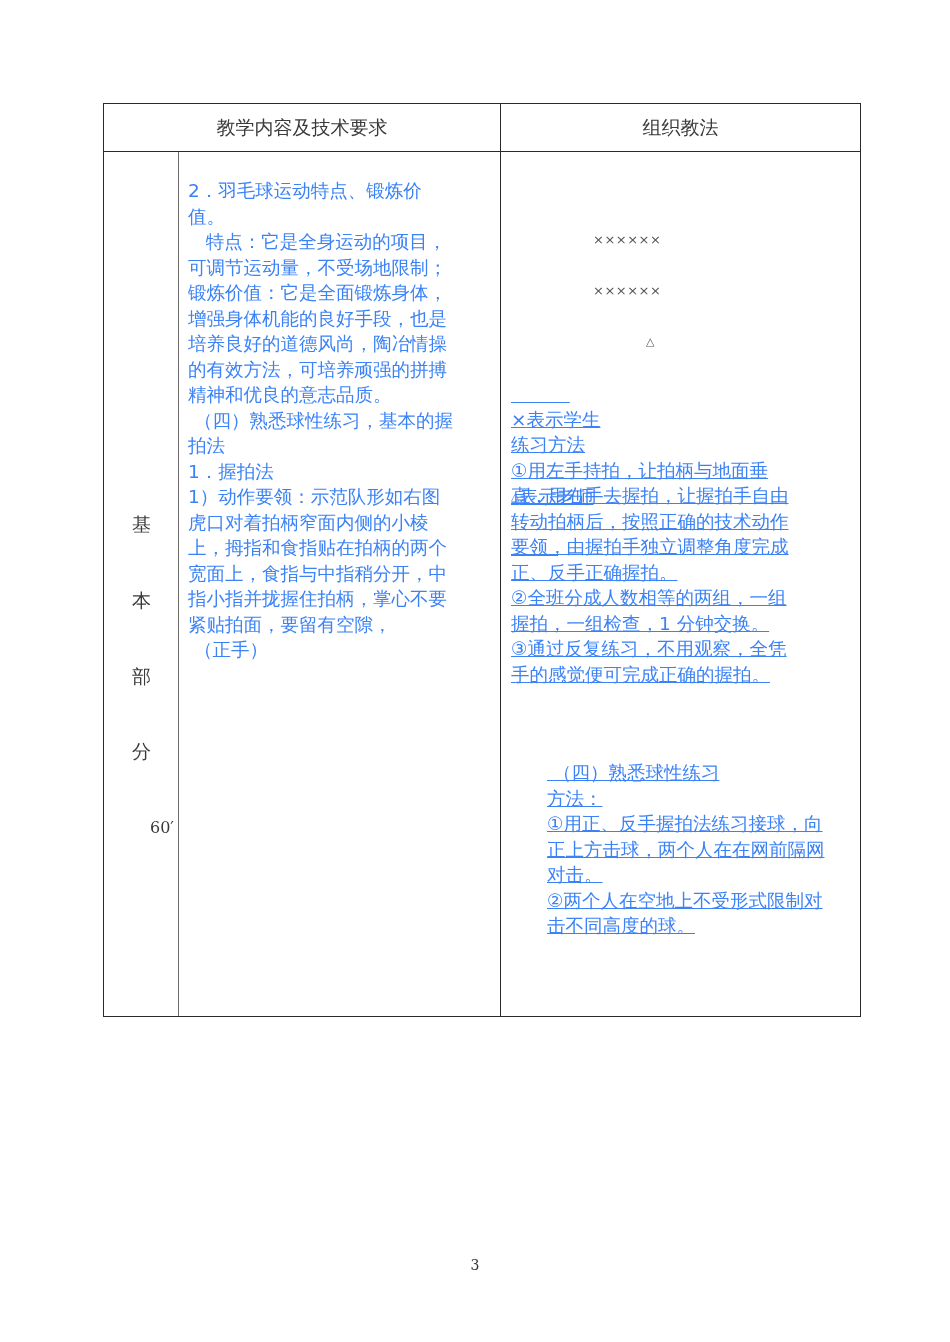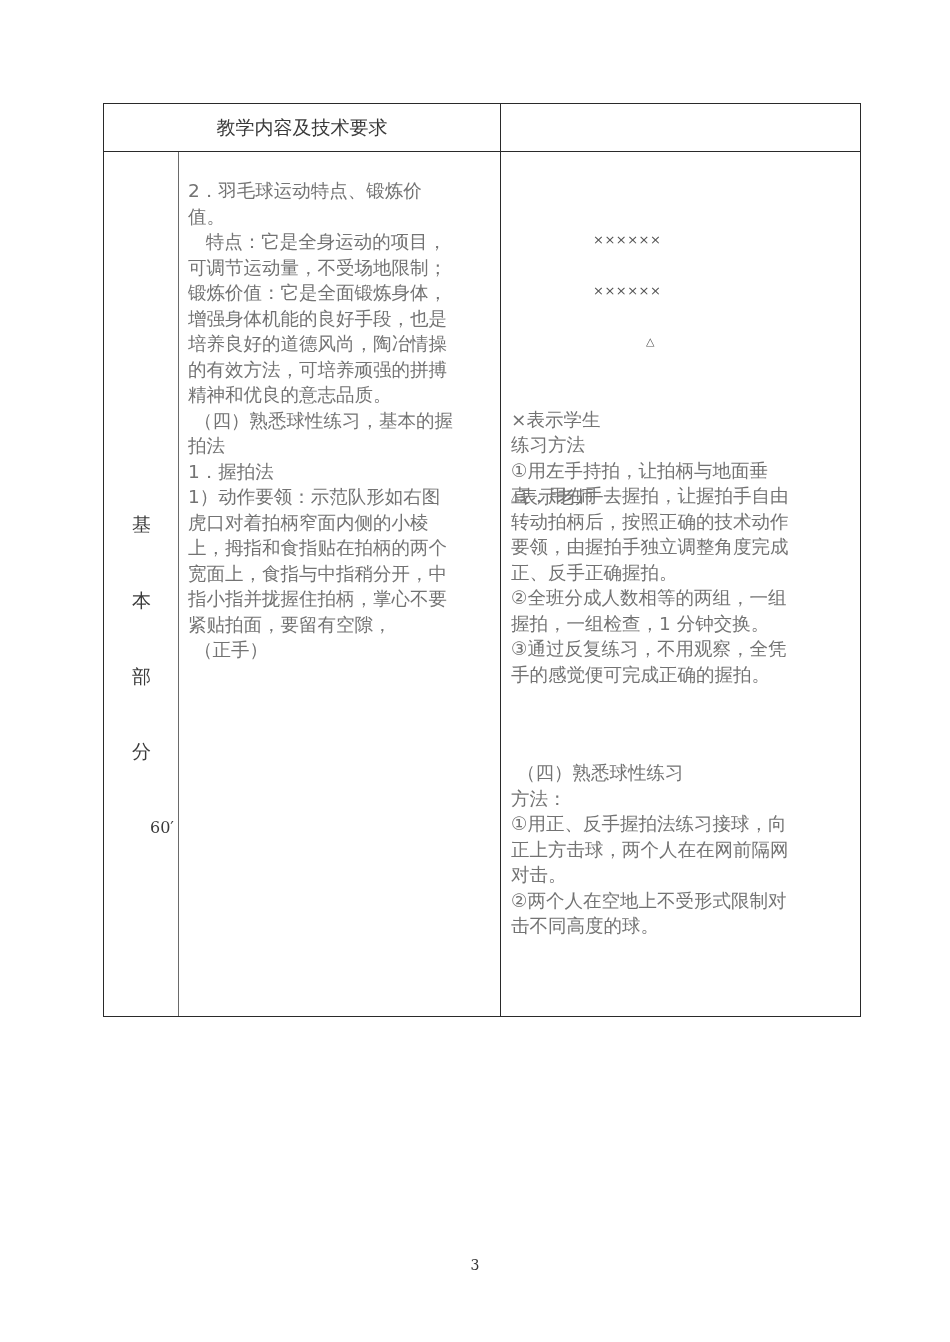--- a/index.html
+++ b/index.html
@@ -87,38 +87,39 @@
       position: absolute;
       left: 10px;
       font-family: "DejaVu Serif", serif;
       font-size: 16px;
       color: #3a3a3a;
     }
     .text-block {
       position: absolute;
       font-size: 18.5px;
       line-height: 25.5px;
-      color: #737373;
+      color: #3b82f6;
       white-space: pre-wrap;
       word-break: break-all;
     }
     .content-text {
       left: 9px;
       top: 26px;
       width: 312px;
     }
     .formation {
       position: absolute;
       font-size: 13px;
       color: #555555;
       letter-spacing: 0.5px;
     }
     .method-text {
       left: 10px;
       width: 340px;
+      text-decoration: underline;
     }
     .page-number {
       position: absolute;
       top: 1257px;
       left: 0;
       width: 950px;
       text-align: center;
       font-family: "DejaVu Serif", serif;
       font-size: 14px;
       color: #333333;
@@ -127,20 +128,21 @@
     .tri-small { font-size: 11px; vertical-align: 3px; }
   </style>
 </head>
 <body>
 
 <div class="page">
   <div class="table">
 
     <div class="header-row">
       <div class="header-cell header-left">教学内容及技术要求</div>
+      <div class="header-cell header-right">组织教法</div>
     </div>
 
     <div class="body-row">
 
       <div class="col-section">
         <div class="section-char" style="top:360px;">基</div>
         <div class="section-char" style="top:436px;">本</div>
         <div class="section-char" style="top:512px;">部</div>
         <div class="section-char" style="top:587px;">分</div>
         <div class="section-time" style="top:666px;margin-left:36px;">60′</div>
@@ -182,21 +184,21 @@
 ①用左手持拍，让拍柄与地面垂
 直，用右手去握拍，让握拍手自由
 转动拍柄后，按照正确的技术动作
 要领，由握拍手独立调整角度完成
 正、反手正确握拍。
 ②全班分成人数相等的两组，一组
 握拍，一组检查，1 分钟交换。
 ③通过反复练习，不用观察，全凭
 手的感觉便可完成正确的握拍。</div>
 
-        <div class="text-block method-text" style="top:608px;"> （四）熟悉球性练习
+        <div class="text-block method-text" style="top:608px;margin-left:36px;"> （四）熟悉球性练习
 方法：
 ①用正、反手握拍法练习接球，向
 正上方击球，两个人在在网前隔网
 对击。
 ②两个人在空地上不受形式限制对
 击不同高度的球。</div>
       </div>
 
     </div>
   </div>

